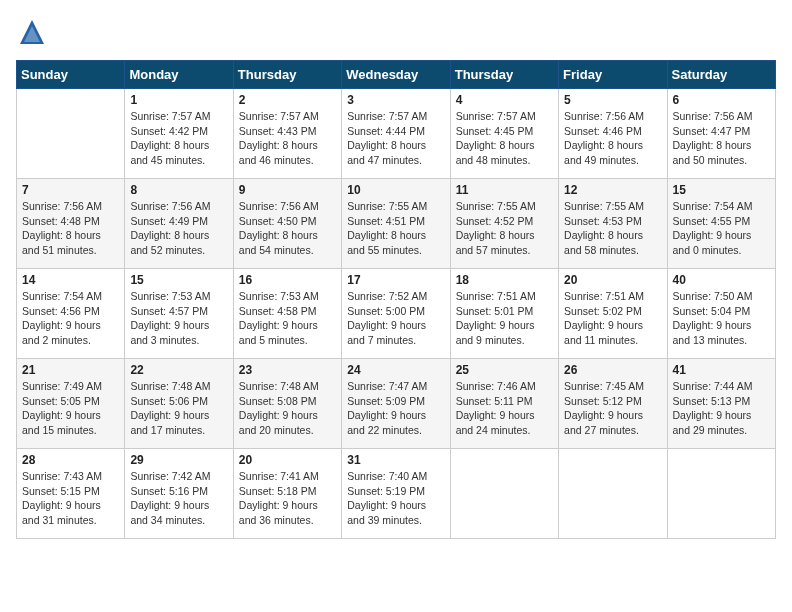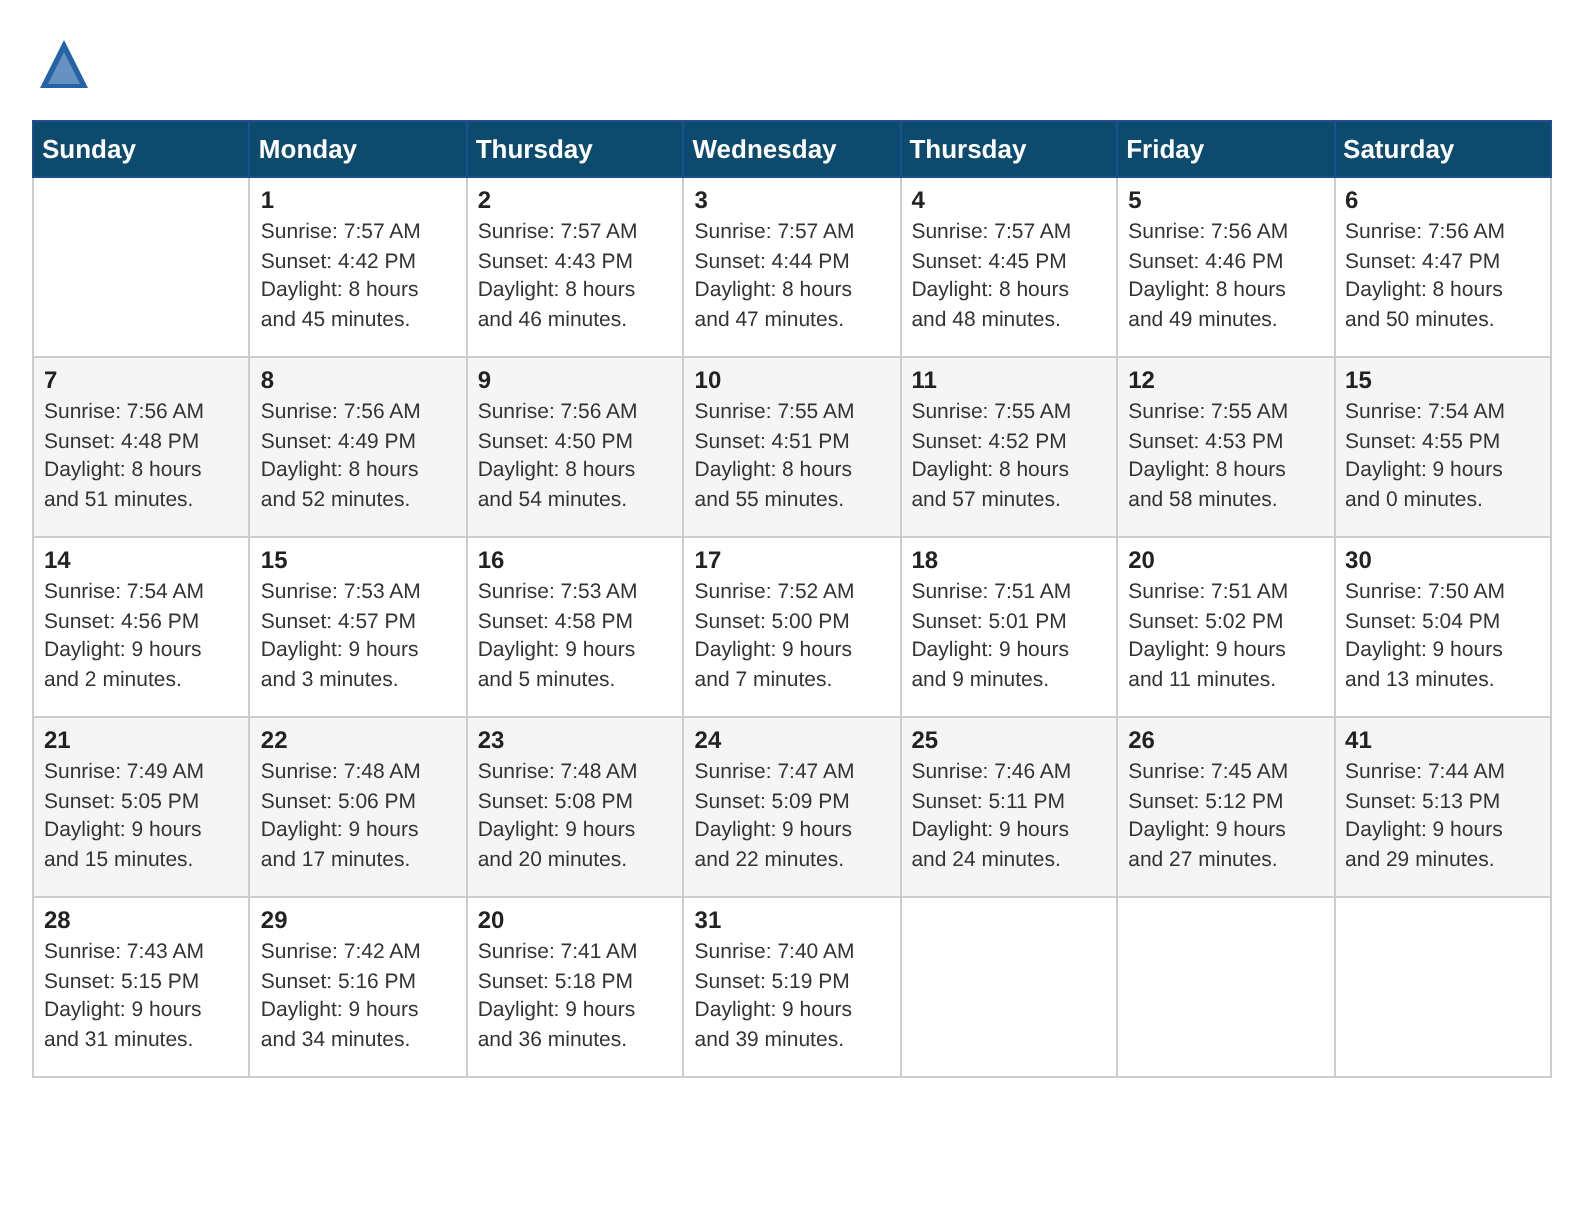--- a/index.html
+++ b/index.html
@@ -203,21 +203,21 @@
         </td>
         <td>
           <span class="day-number">18</span>
           <div class="day-info">Sunrise: 7:51 AM<br>Sunset: 5:01 PM<br>Daylight: 9 hours<br>and 9 minutes.</div>
         </td>
         <td>
           <span class="day-number">20</span>
           <div class="day-info">Sunrise: 7:51 AM<br>Sunset: 5:02 PM<br>Daylight: 9 hours<br>and 11 minutes.</div>
         </td>
         <td>
-          <span class="day-number">30</span>
+          <span class="day-number">40</span>
           <div class="day-info">Sunrise: 7:50 AM<br>Sunset: 5:04 PM<br>Daylight: 9 hours<br>and 13 minutes.</div>
         </td>
       </tr>
       <tr>
         <td>
           <span class="day-number">21</span>
           <div class="day-info">Sunrise: 7:49 AM<br>Sunset: 5:05 PM<br>Daylight: 9 hours<br>and 15 minutes.</div>
         </td>
         <td>
           <span class="day-number">22</span>

